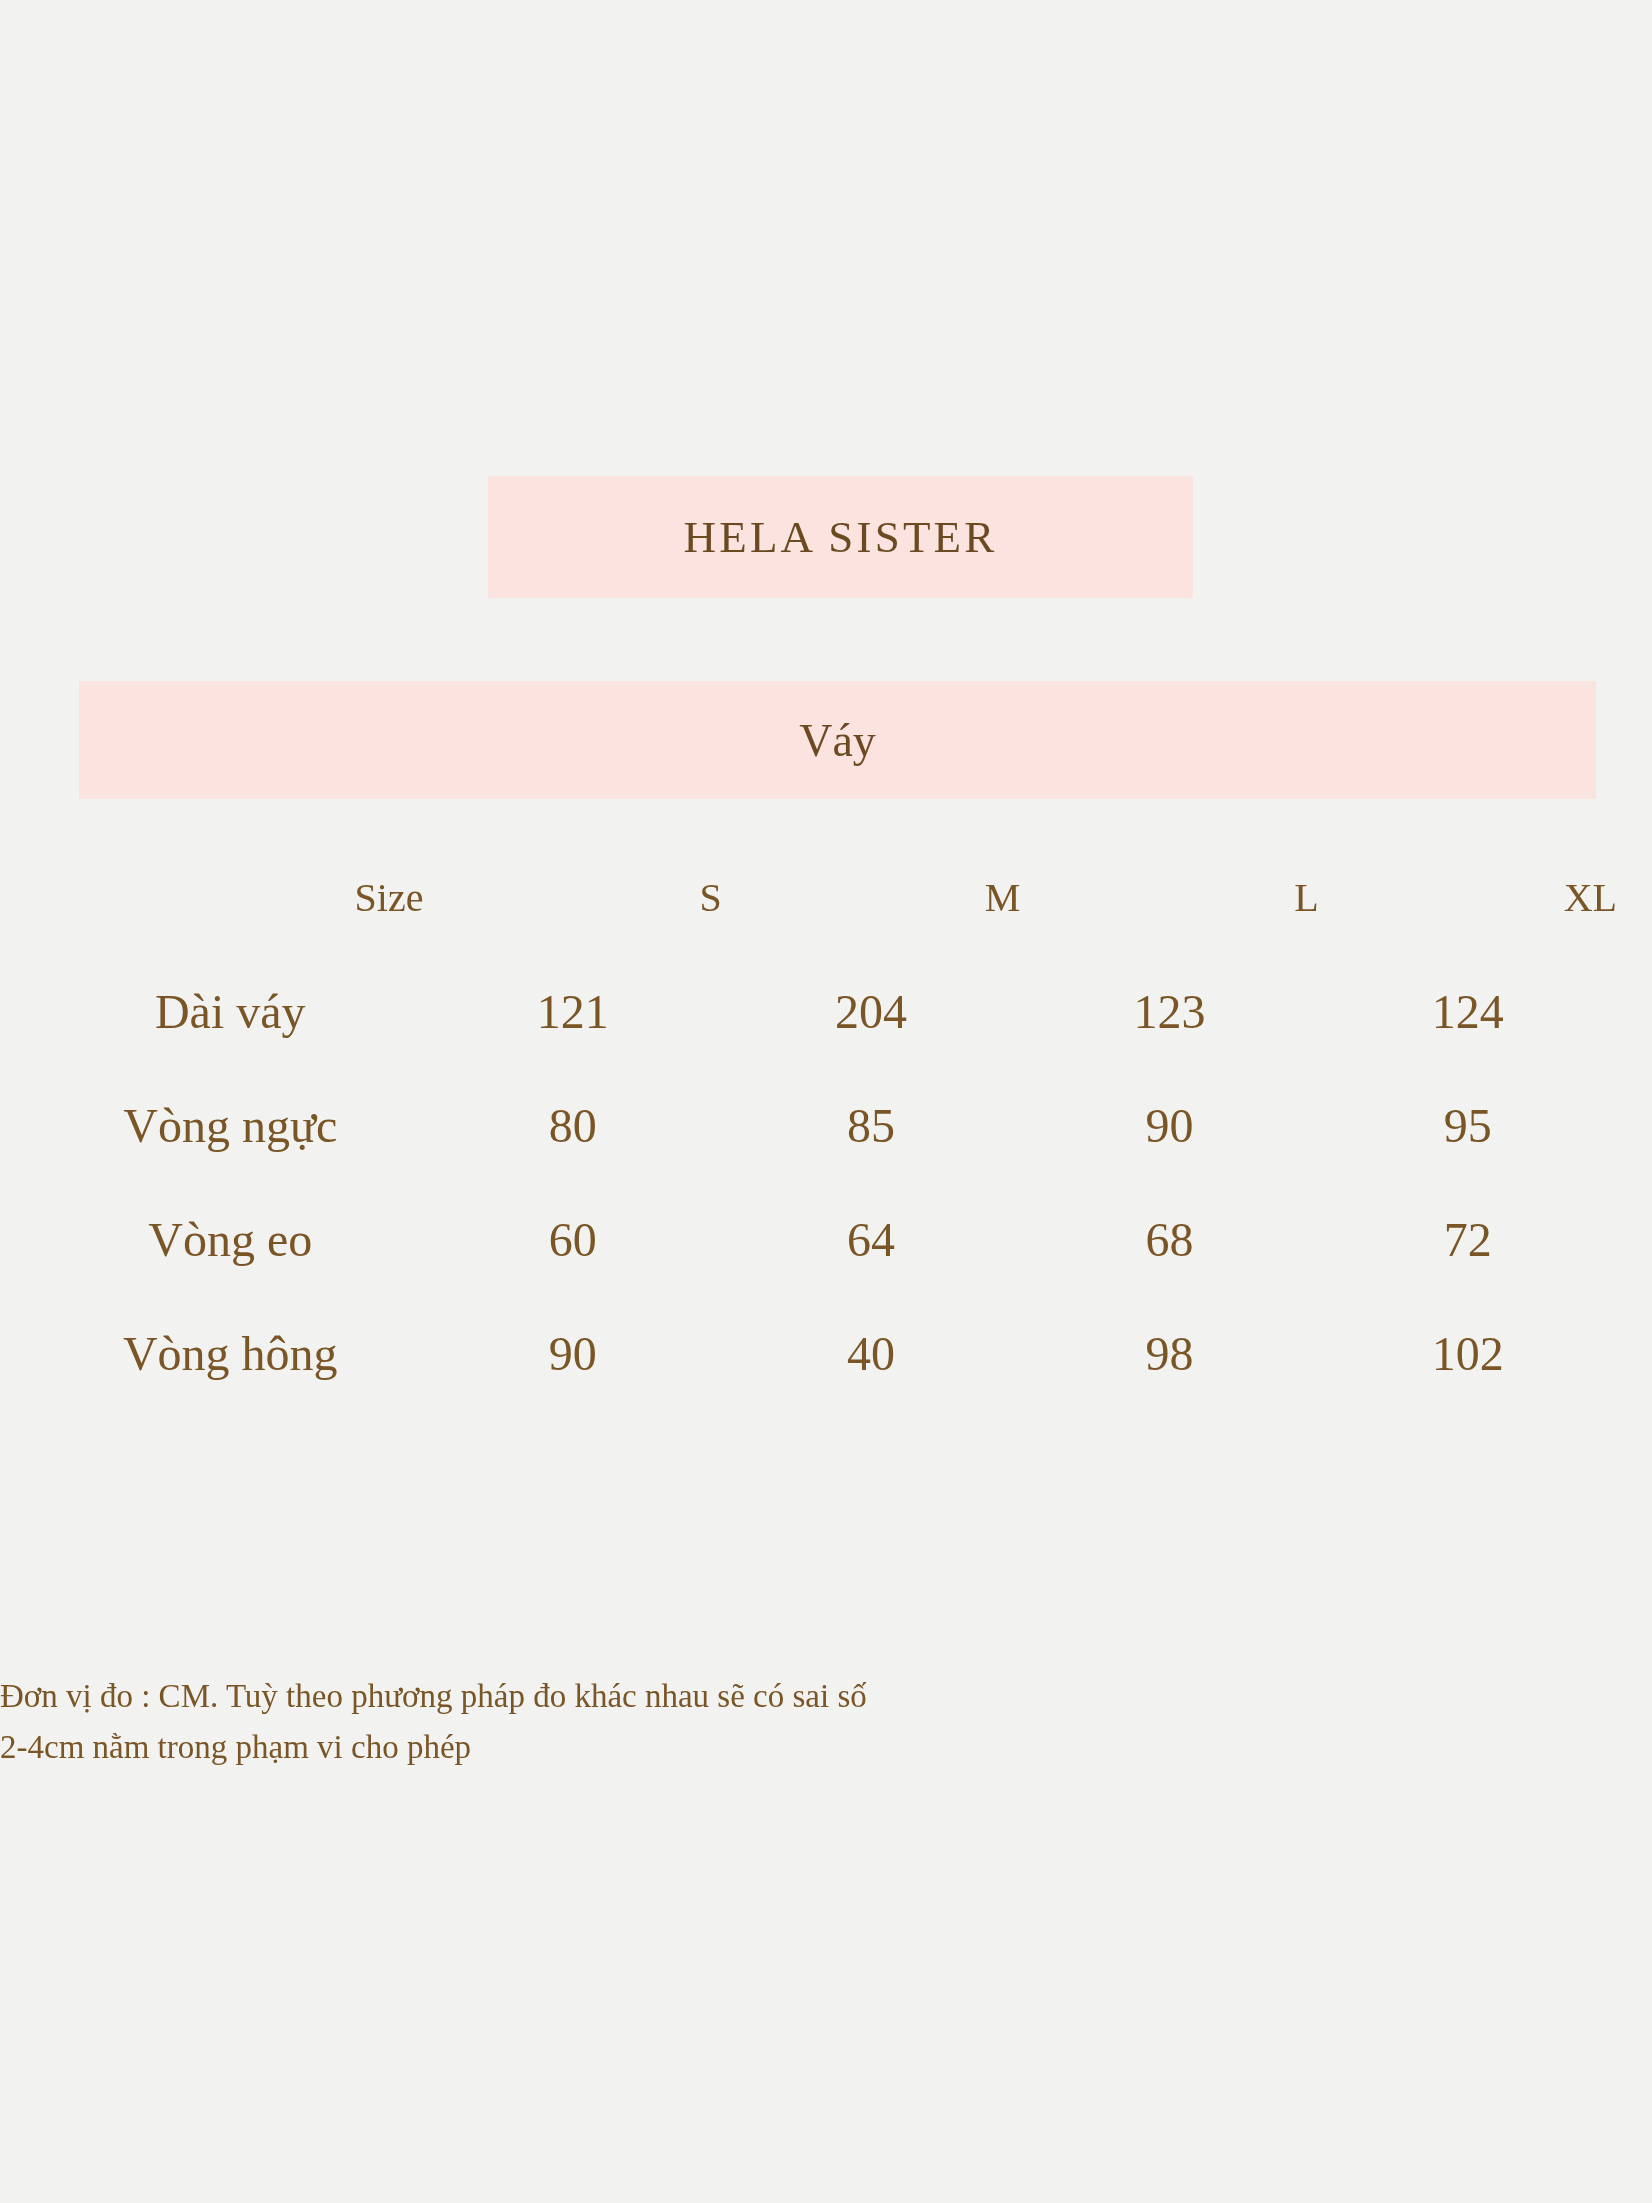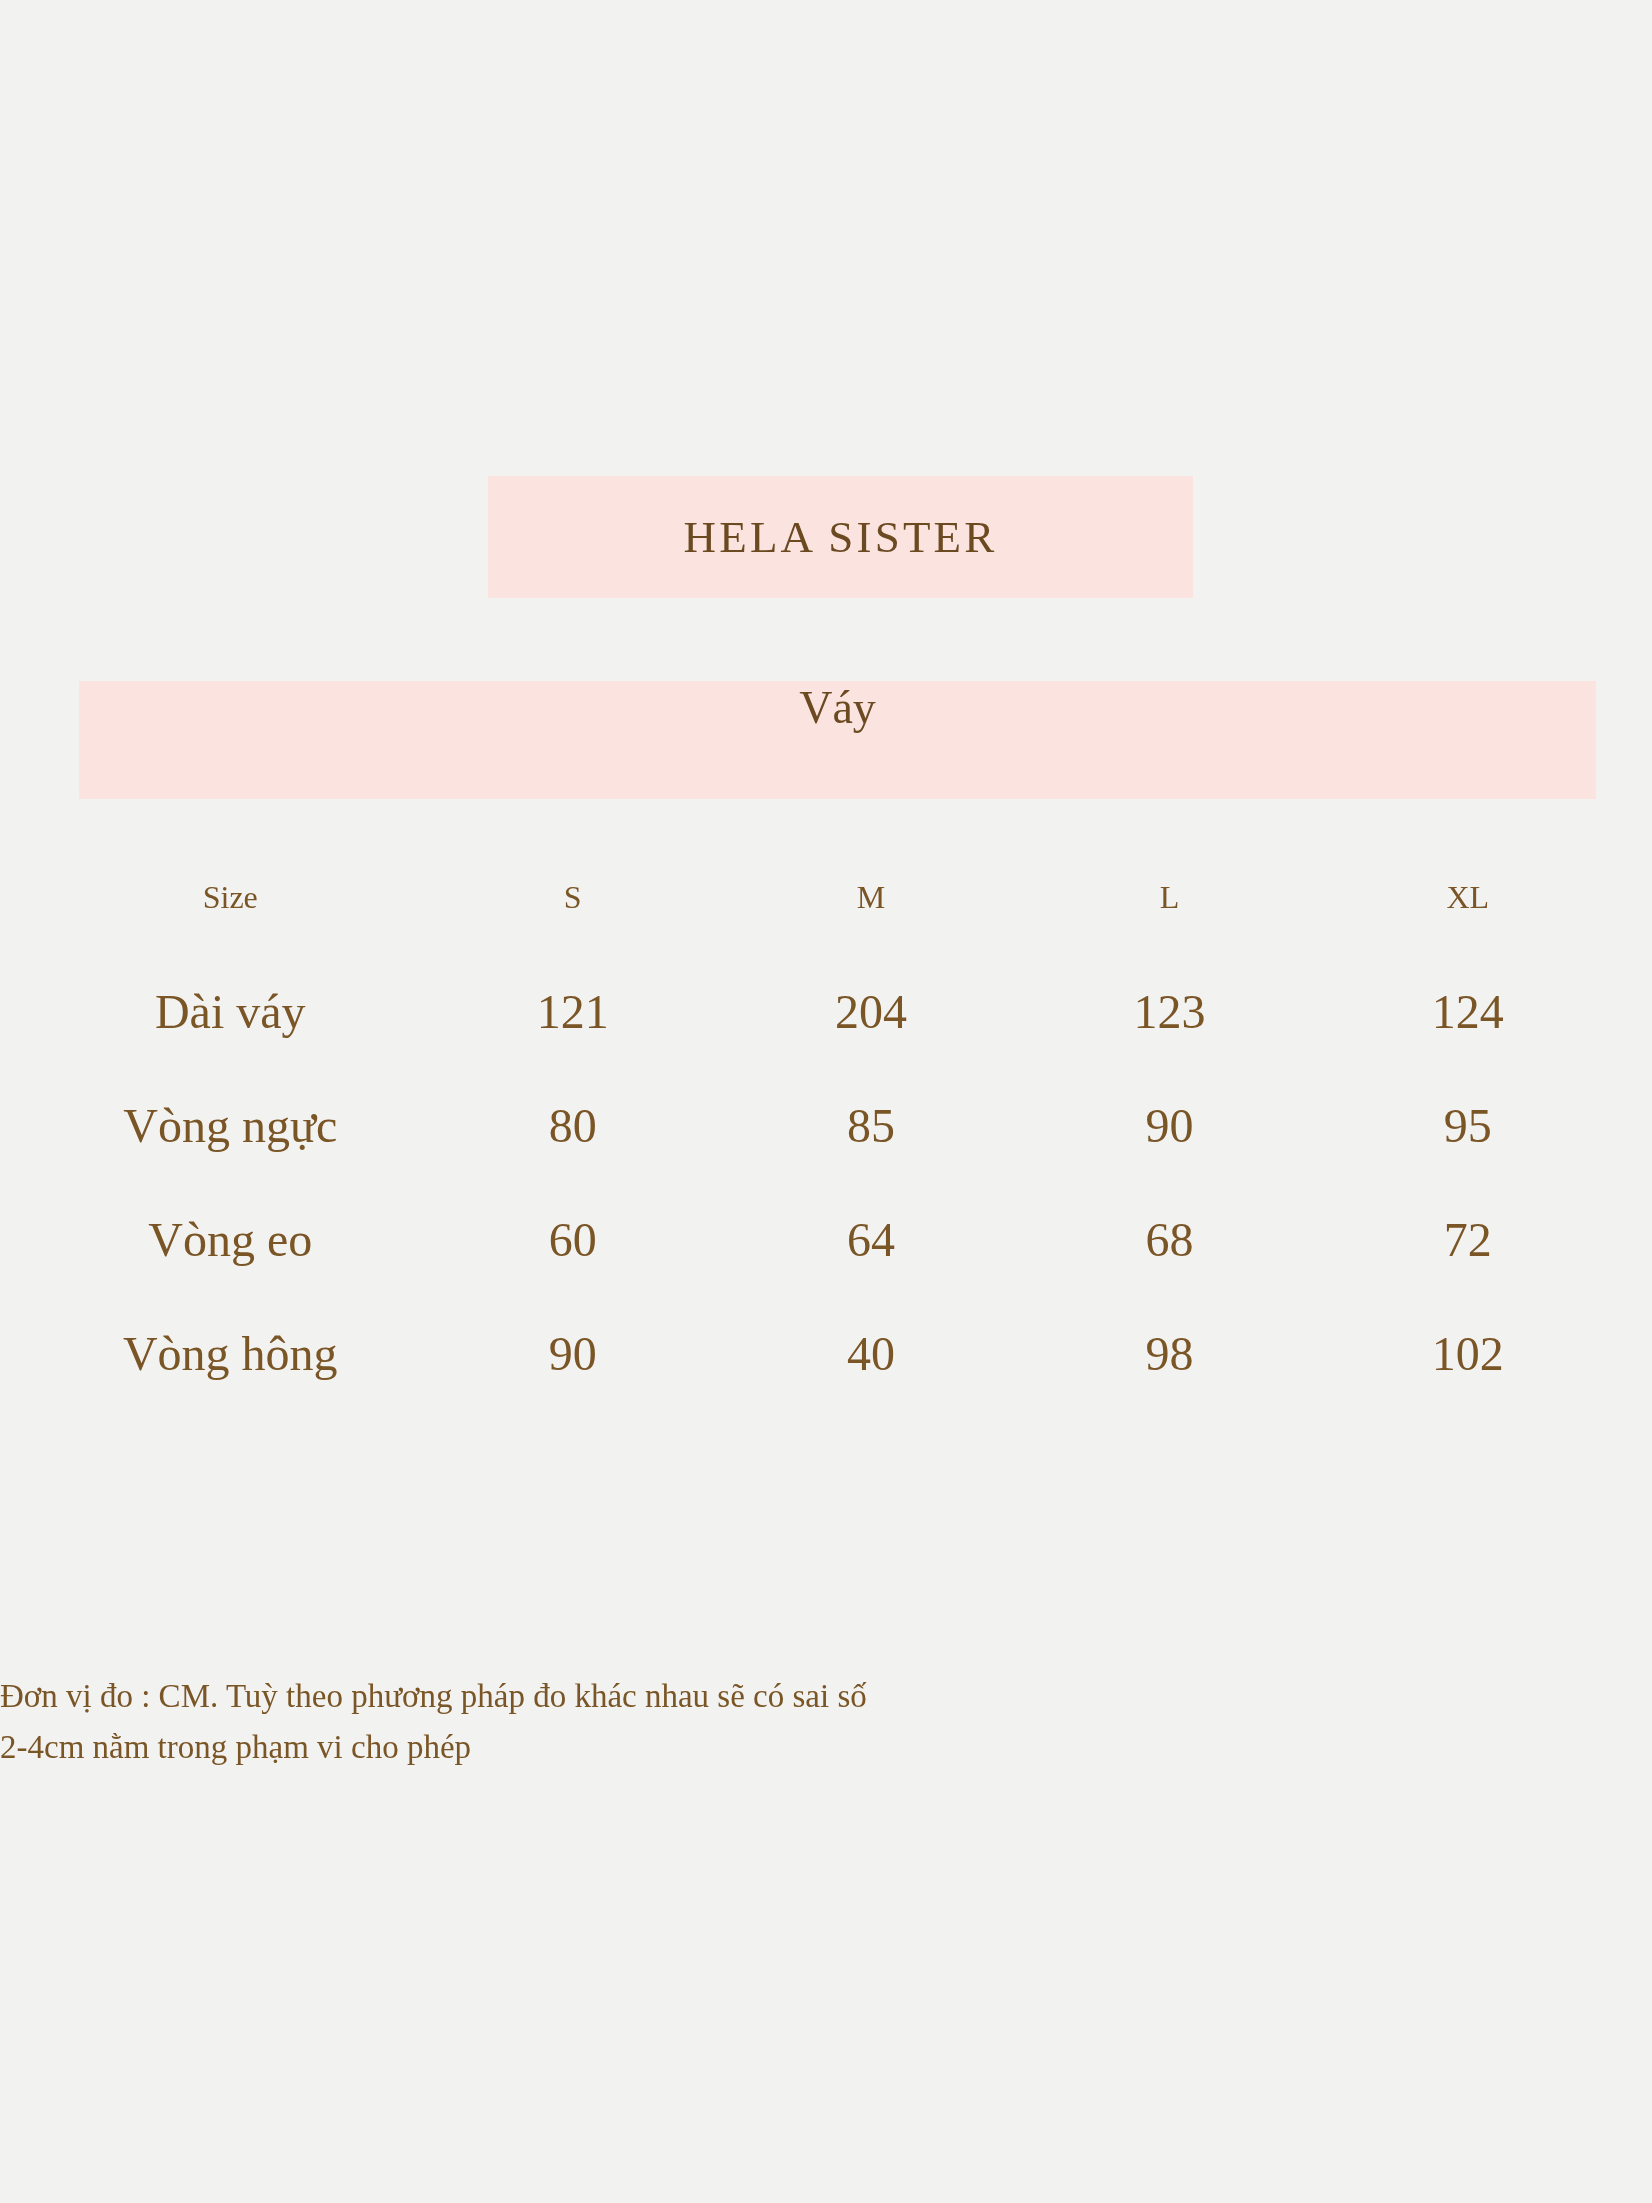--- a/index.html
+++ b/index.html
@@ -43,20 +43,21 @@
 
   
   .category-banner {
     position: absolute;
     left: 79px;
     top: 681px;
     width: 1517px;
     height: 118px;
     background: #fbe4df;
     display: flex;
+    align-items: center;
     justify-content: center;
   }
   .category-title {
     font-size: 46px;
     color: #6b4a22;
   }
 
   
   .size-table {
     position: absolute;
@@ -76,21 +77,22 @@
   }
   .col-label {
     width: 386px;
     text-align: center;
   }
   .col-val {
     width: 298px;
     text-align: center;
   }
   .head-row td {
-    font-size: 32px;
+    font-size: 40px;
+    text-align: right;
   }
 
   
   .note {
     position: absolute;
     left: 0;
     top: 1671px;
     width: 1653px;
     text-align: left;
     font-size: 33px;

